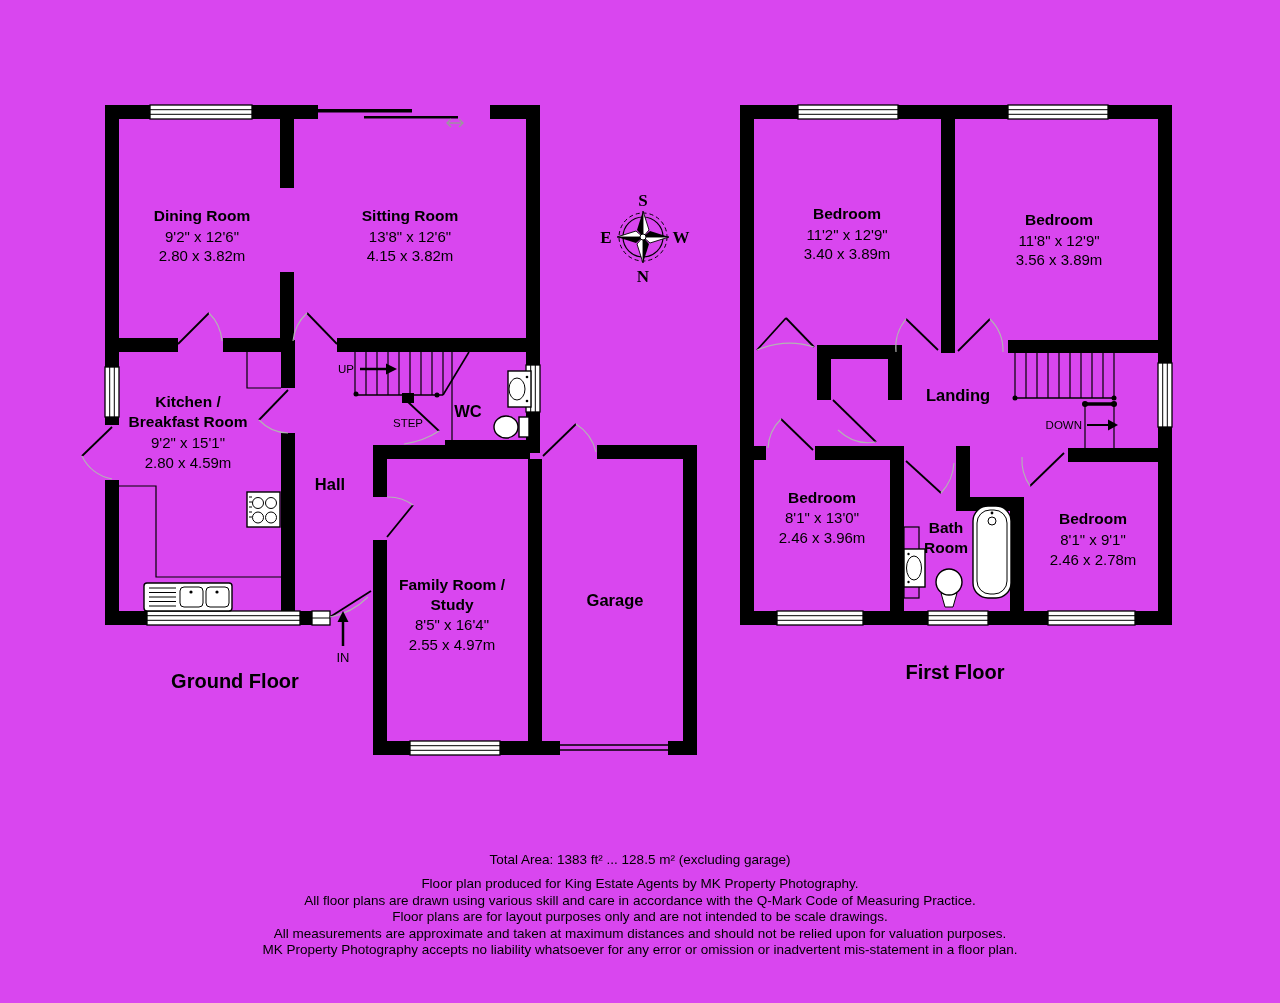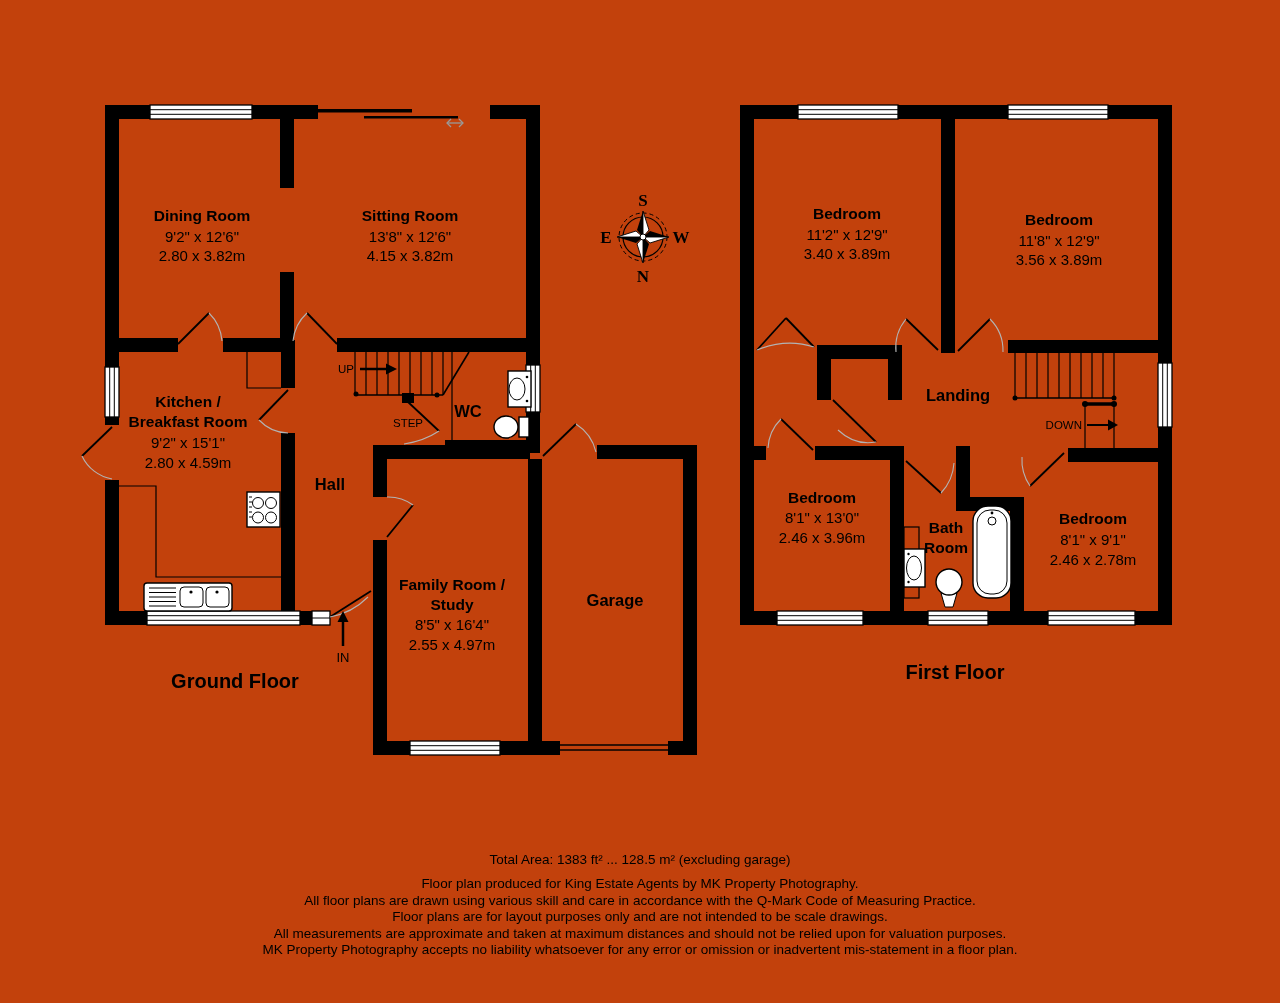--- a/index.html
+++ b/index.html
@@ -1,16 +1,16 @@
 <!DOCTYPE html>
 <html><head>
 <meta charset="utf-8">
 <style>
   html,body{margin:0;padding:0;background:#fff;}
-  .page{position:relative;width:1280px;height:1003px;background:#c2410c;font-family:"Liberation Sans",sans-serif;}
+  .page{position:relative;width:1280px;height:1003px;background:#d946ef;font-family:"Liberation Sans",sans-serif;}
   svg{display:block}
   .wall{fill:#000;}
   .win{fill:#fff;stroke:#000;stroke-width:1.3;}
   .winl{stroke:#000;stroke-width:1;}
   .thin{fill:none;stroke:#000;stroke-width:1.2;}
   .thick{fill:none;stroke:#000;stroke-width:1.6;}
   .leaf{fill:none;stroke:#000;stroke-width:1.8;}
   .arc{fill:none;stroke:#b3b3b3;stroke-width:1.1;}
   .fix{fill:#fff;stroke:#000;stroke-width:1.4;}
   .fixt{fill:#fff;stroke:#000;stroke-width:1;}

